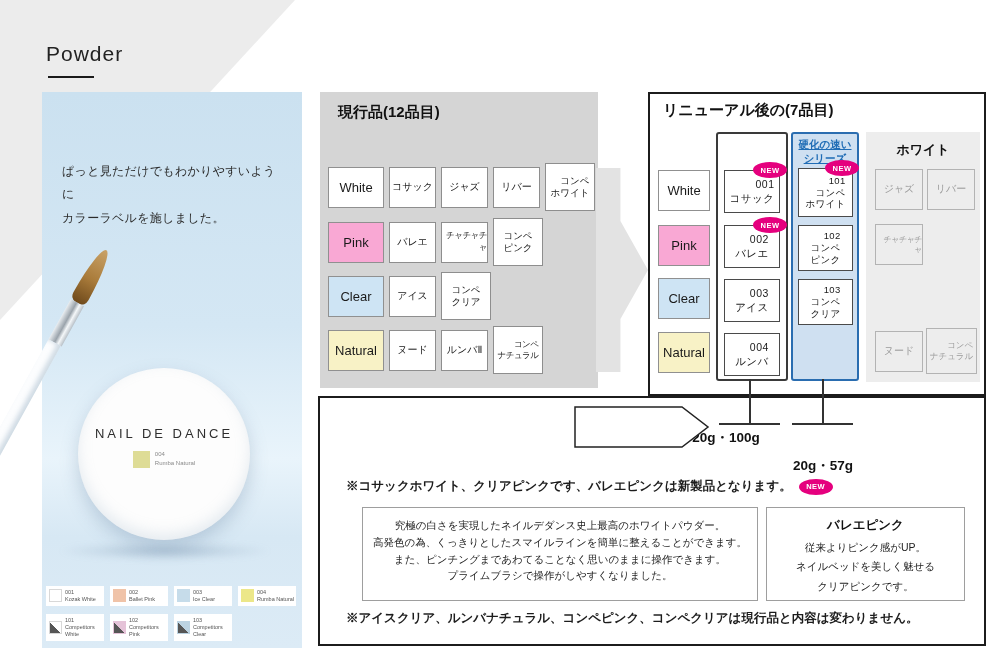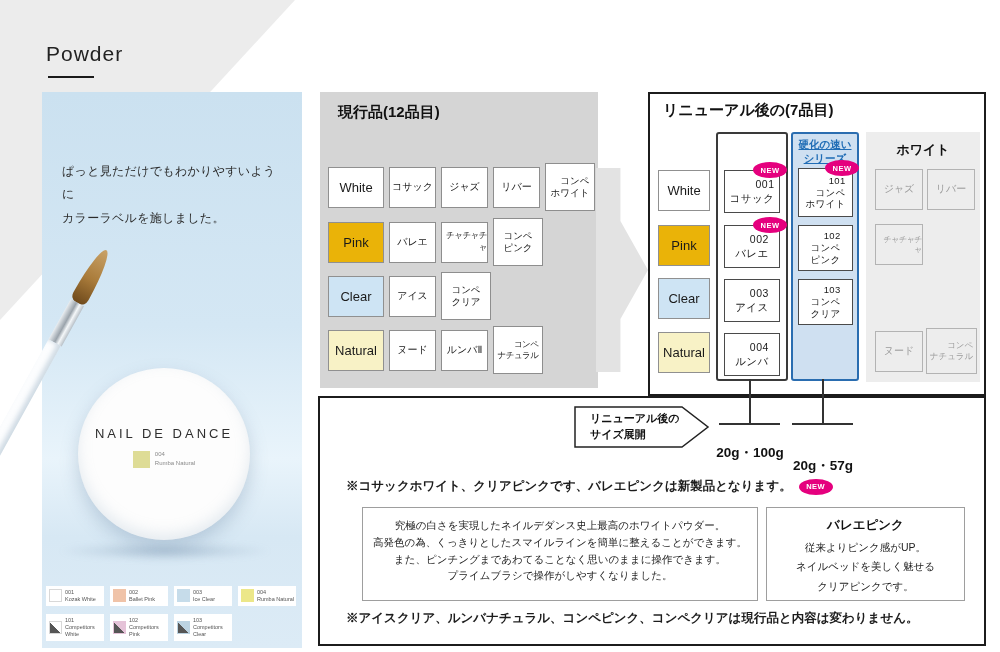--- a/index.html
+++ b/index.html
@@ -50,21 +50,21 @@
   .sw-cwhite{background:linear-gradient(to top right,#565656 49%,#ffffff 50%);}
   .sw-cpink{background:linear-gradient(to top right,#565656 49%,#e5c3d8 50%);border-color:#e5c3d8;}
   .sw-cclear{background:linear-gradient(to top right,#565656 49%,#bcd3e2 50%);border-color:#bcd3e2;}
 
   
   .current-box{left:320px;top:92px;width:278px;height:296px;background:#d5d5d5;}
   .sec-title{left:18px;top:11px;font-size:15px;font-weight:bold;color:#111;}
   .cur-row{position:absolute;left:8px;display:flex;gap:5px;align-items:center;height:48px;}
   .lab{width:56px;height:41px;border:1px solid #909090;box-sizing:border-box;font-size:13px;flex:0 0 56px;}
   .lab-white{background:#ffffff;}
-  .lab-pink{background:#eab308;}
+  .lab-pink{background:#f9a8d4;}
   .lab-clear{background:#cee4f4;}
   .lab-natural{background:#f8f2c6;}
   .itm{width:47px;height:41px;background:#fff;border:1px solid #8e8e8e;box-sizing:border-box;
        font-size:10px;flex:0 0 47px;}
   .itm.two{width:50px;flex-basis:50px;height:48px;font-size:9.5px;line-height:1.3;}
   .itm.tight{font-size:8.5px;letter-spacing:-0.5px;}
 
   
   .big-arrow{left:596px;top:168px;width:52px;height:204px;background:#e3e3e3;
     clip-path:polygon(0 0,47% 0,47% 26%,100% 50%,47% 74%,47% 100%,0 100%);}
@@ -333,24 +333,22 @@
 
     <div class="note" style="left:26px;top:212px;">
       <span>※アイスクリア、ルンバナチュラル、コンペピンク、コンペクリアは現行品と内容は変わりません。</span>
     </div>
   </div>
 
   <div class="abs vline" style="left:749px;top:379px;height:45px;"></div>
   <div class="abs vline" style="left:822px;top:379px;height:45px;"></div>
   <div class="abs hbar" style="left:719px;top:423px;width:61px;"></div>
   <div class="abs hbar" style="left:792px;top:423px;width:61px;"></div>
-  <div class="abs size-lab" style="left:702px;top:429px;width:96px;margin-top:15px;">20g・100g</div>
+  <div class="abs size-lab" style="left:678px;top:429px;width:96px;">20g・100g</div>
   <div class="abs size-lab" style="left:779px;top:429px;width:88px;margin-top:28px;">20g・57g</div>
 
   <div class="abs pointer-wrap">
     <svg width="136" height="42">
       <polygon points="1,1 108,1 134,21 108,41 1,41" fill="#ffffff" stroke="#222222" stroke-width="1.5"></polygon>
     </svg>
-    <div class="pointer-txt pre">リニューアル後の
-サイズ展開</div>
   </div>
 
 </div>
 
 </body></html>

